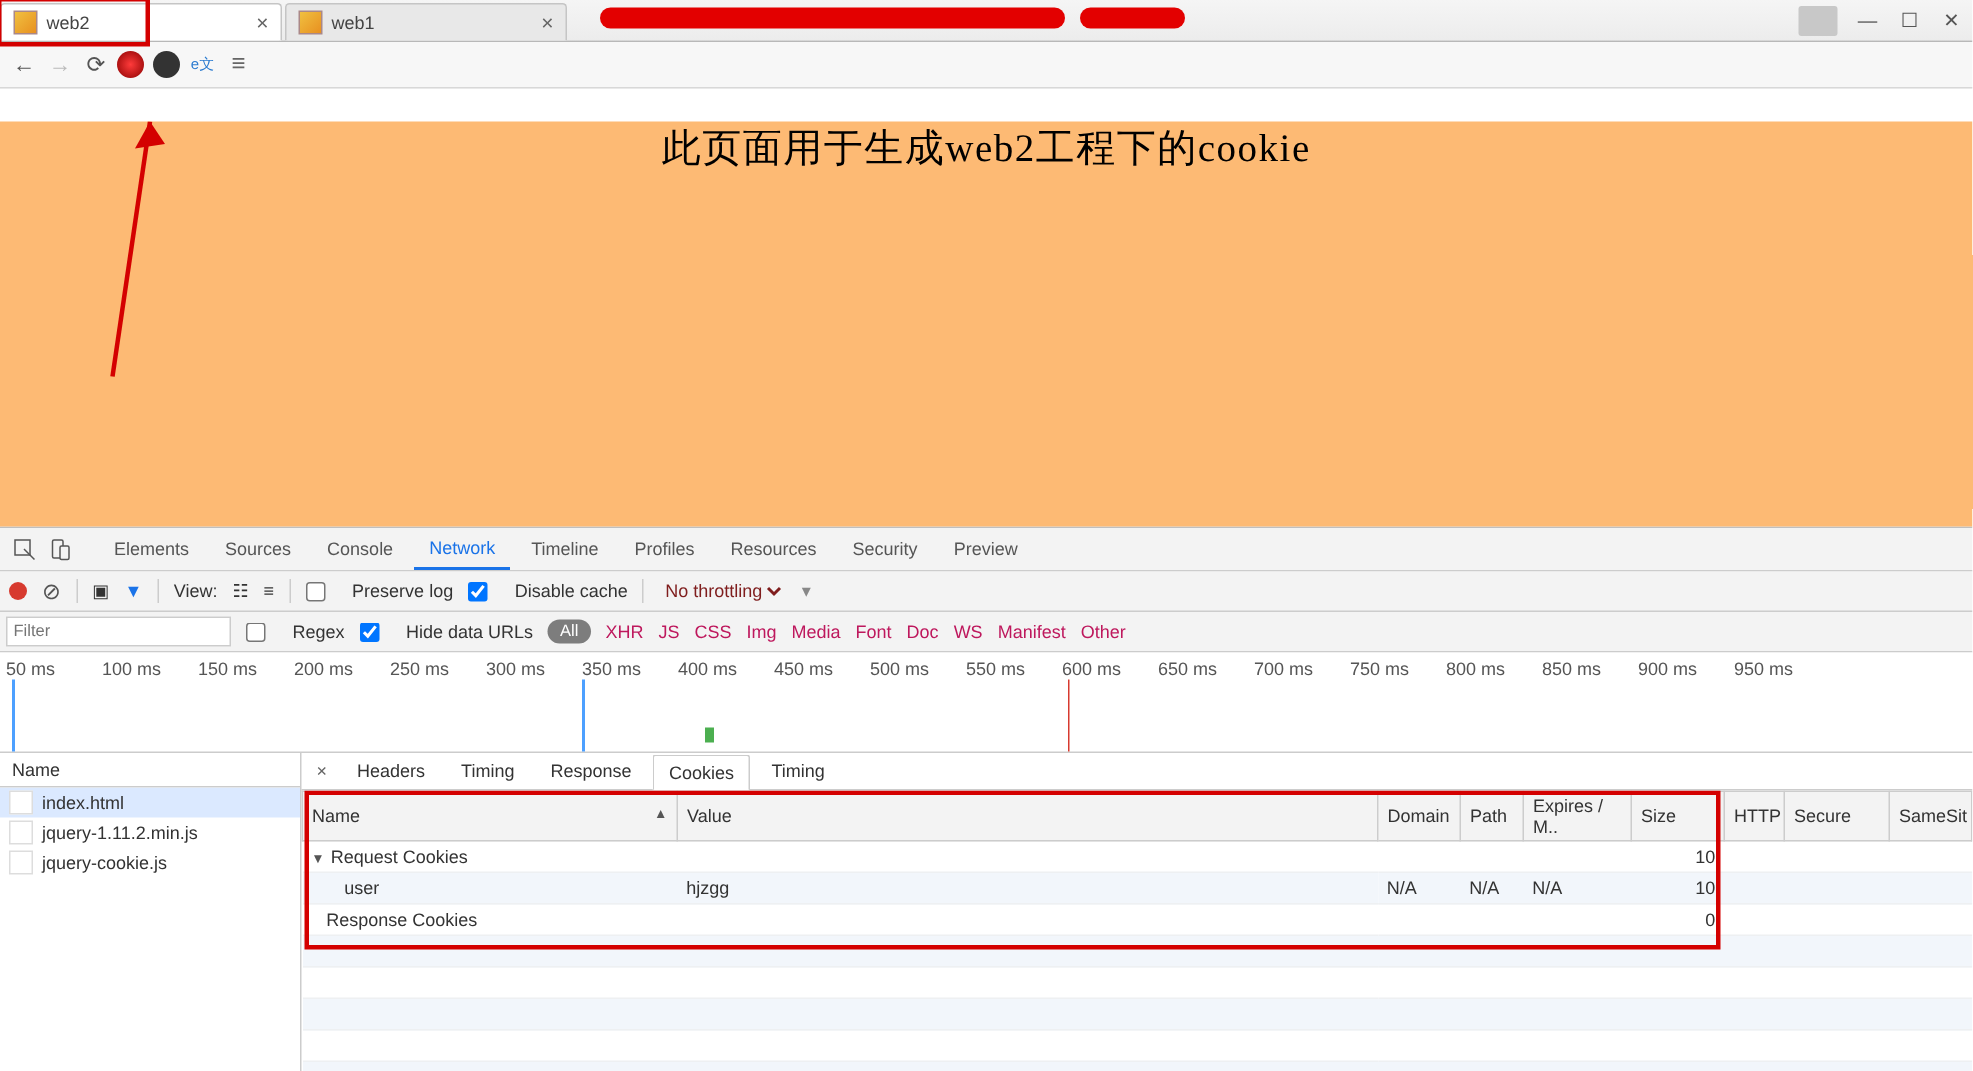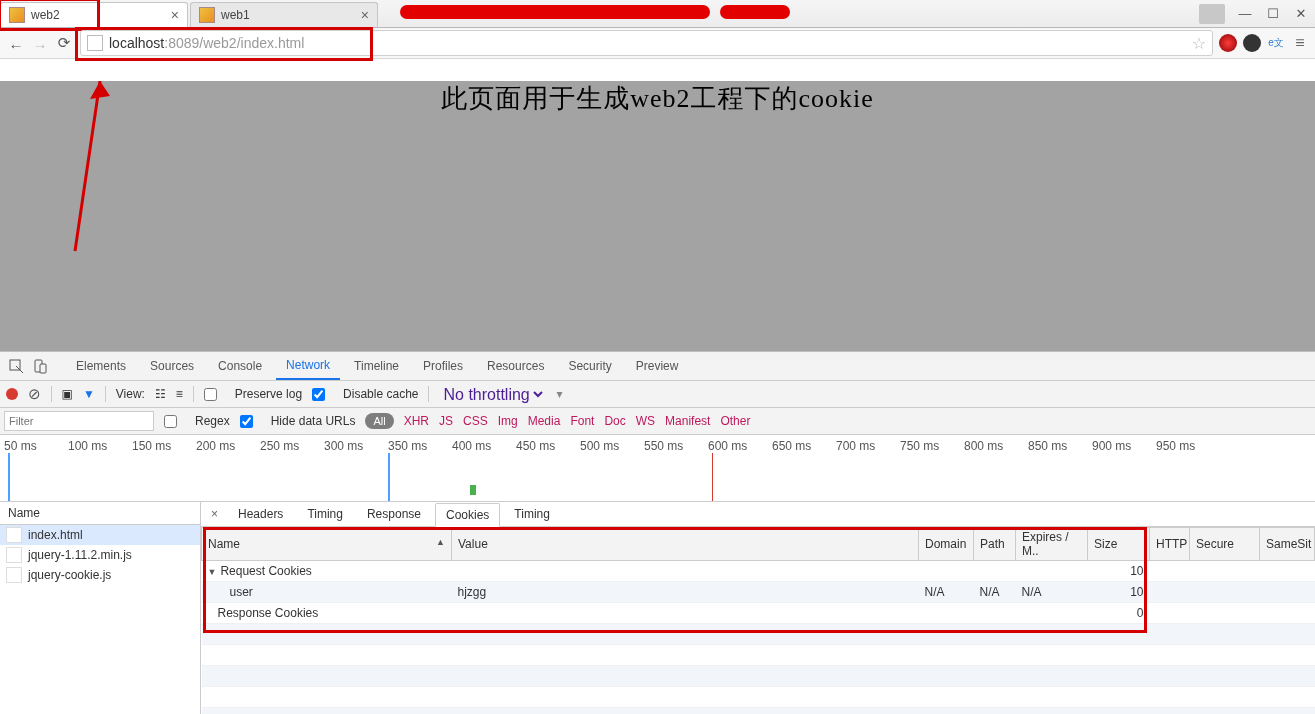--- a/index.html
+++ b/index.html
@@ -58,21 +58,21 @@
     background:#fff; display:flex; align-items:center; padding:0 6px;
     font-size:14px; color:#333;
   }
   .addr-bar .page-icon { width:14px; height:14px; margin-right:6px;
     border:1px solid #bbb; background:#fff;}
   .addr-bar .dim { color:#9a9a9a; }
   .ext-icons { display:flex; align-items:center; gap:6px; padding:0 2px;}
   .ext-icons span { width:18px; height:18px; display:inline-flex; align-items:center; justify-content:center;}
   .ext-icon-circle { width:16px;height:16px;border-radius:50%;background:#444;}
   .star { color:#bbb; font-size:16px;}
-  .page-area { height: 270px; position:relative; background:#a3a3a3; }
+  .page-area { height: 270px; position:relative; background:#fdba74; }
   .page-heading { text-align:center; font-family: "SimSun","宋体",serif;
     font-size:26px; color:#000; margin-top:22px; letter-spacing:1px;}
   
   .red-box { position:absolute; border:3px solid #d40000; pointer-events:none; }
   .red-smear { position:absolute; background:#e30000; height:14px; border-radius:7px; }
   .red-arrow { position:absolute; }
 
   
   .devtools { border-top:1px solid #bfbfbf; height: 384px; display:flex; flex-direction:column;}
   .dt-tabs { height:28px; background:#f3f3f3; border-bottom:1px solid #ccc;
@@ -80,21 +80,21 @@
   .dt-icon { width:20px; height:20px; display:flex; align-items:center; justify-content:center; color:#555;}
   .dt-tab { padding:0 10px; height:28px; display:flex; align-items:center; color:#555; font-size:12px;}
   .dt-tab.active { color:#1a73e8; border-bottom:2px solid #1a73e8; height:26px;}
   .dt-toolbar { height:26px; background:#f3f3f3; border-bottom:1px solid #ccc;
     display:flex; align-items:center; padding:0 6px; gap:10px; font-size:12px; color:#333;}
   .rec-dot { width:12px;height:12px;border-radius:50%;background:#d73a2f;}
   .dt-toolbar .sep { width:1px; height:16px; background:#ccc;}
   .funnel { color:#1a73e8;}
   .chk { display:flex; align-items:center; gap:18px;}
   .chk input { margin:0;}
-  .throttle { border:none; background:transparent; font-size:16px; color:#4c1d95;}
+  .throttle { border:none; background:transparent; font-size:12px; color:#7f1d1d;}
   .filterbar { height:26px; background:#f3f3f3; border-bottom:1px solid #ccc;
     display:flex; align-items:center; gap:10px; padding:0 4px; font-size:12px;}
   .filter-input { width:140px; height:18px; border:1px solid #ccc; padding:0 4px; font-size:11px; color:#888;}
   .type-pill { padding:2px 8px; border-radius:9px; background:#7d7d7d; color:#fff; font-size:11px;}
   .type-link { color:#be185d;text-align:center;}
   .timeline { height:66px; border-bottom:1px solid #ccc; background:#fff; position:relative; }
   .timeline .ticks { display:flex; padding:4px 0 0 4px; font-size:12px; color:#555; }
   .timeline .ticks span { width:64px; flex:0 0 64px;}
   .timeline .body { position:absolute; left:0; right:0; top:18px; bottom:0;}
   .tl-mark { position:absolute; top:0; bottom:0;}
@@ -152,27 +152,20 @@
     <div class="win-btn">☐</div>
     <div class="win-btn">✕</div>
   </div>
   <div class="red-box" style="left:-2px; top:-2px; width:96px; height:27px;"></div>
 </div>
 
 <div class="addr-row">
   <div class="nav-btn">←</div>
   <div class="nav-btn disabled">→</div>
   <div class="nav-btn">⟳</div>
-  <div class="addr-bar" style="position:relative;">
-    <span class="page-icon"></span>
-    <span>localhost</span>
-      <span class="dim">:8089/web2/index.html</span>
-    <span class="star" style="margin-left:auto">☆</span>
-    <div class="red-box" style="left:-6px; top:-4px; width:292px; height:28px;"></div>
-  </div>
   <div class="ext-icons">
     <span>
         <span class="ext-icon-circle" style="background:radial-gradient(circle,#ff3b3b,#8a0000);"></span>
       </span>
     <span>
         <span class="ext-icon-circle" style="background:#333;"></span>
       </span>
     <span style="font-size:10px;color:#2b7bd0;">e文</span>
     <span style="font-size:16px;color:#666;">≡</span>
   </div>

